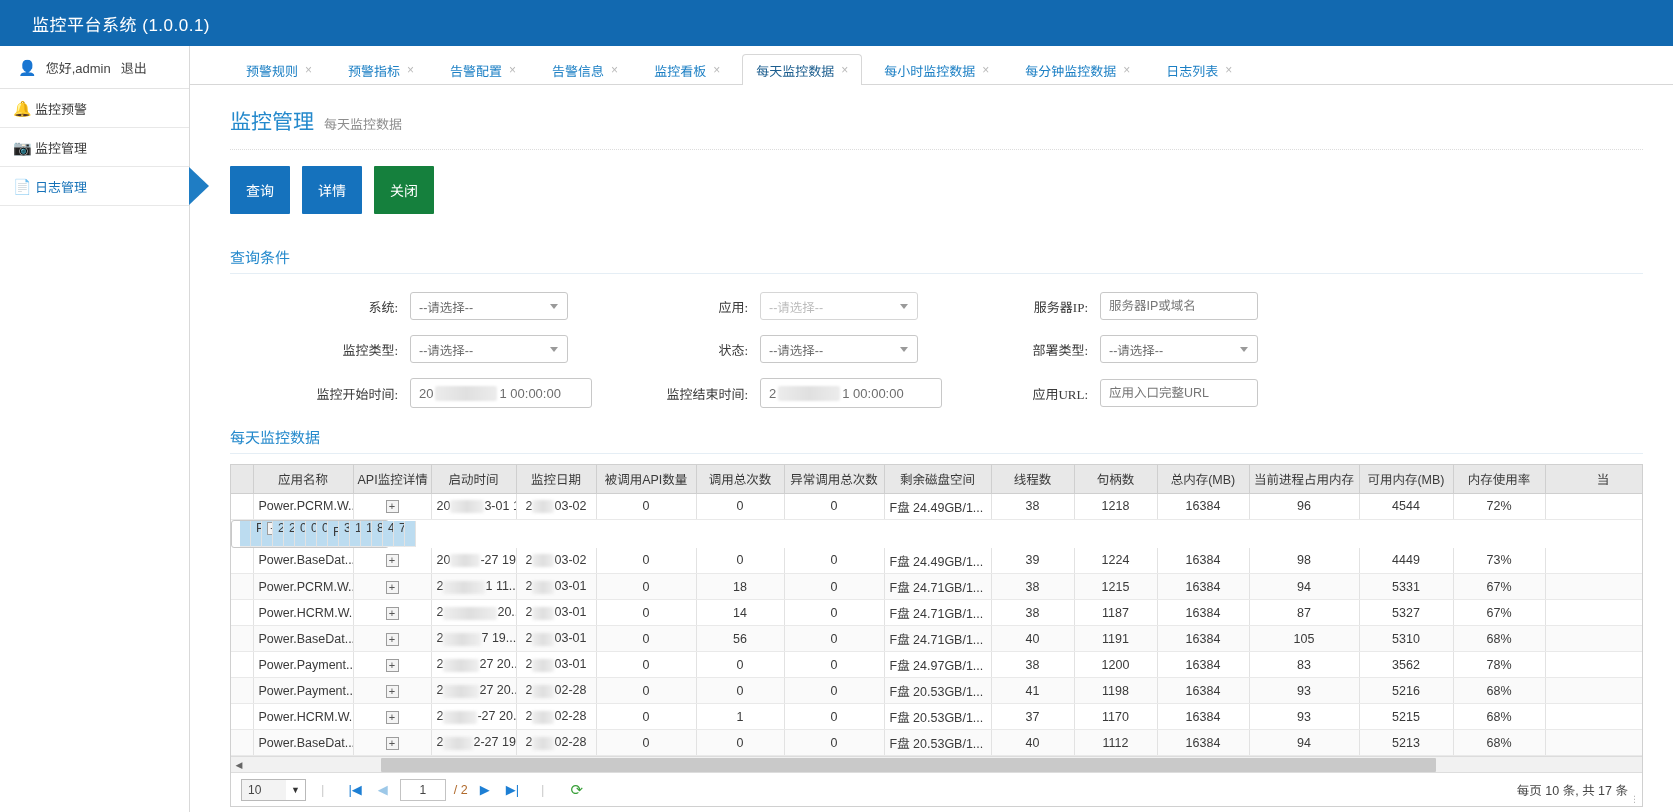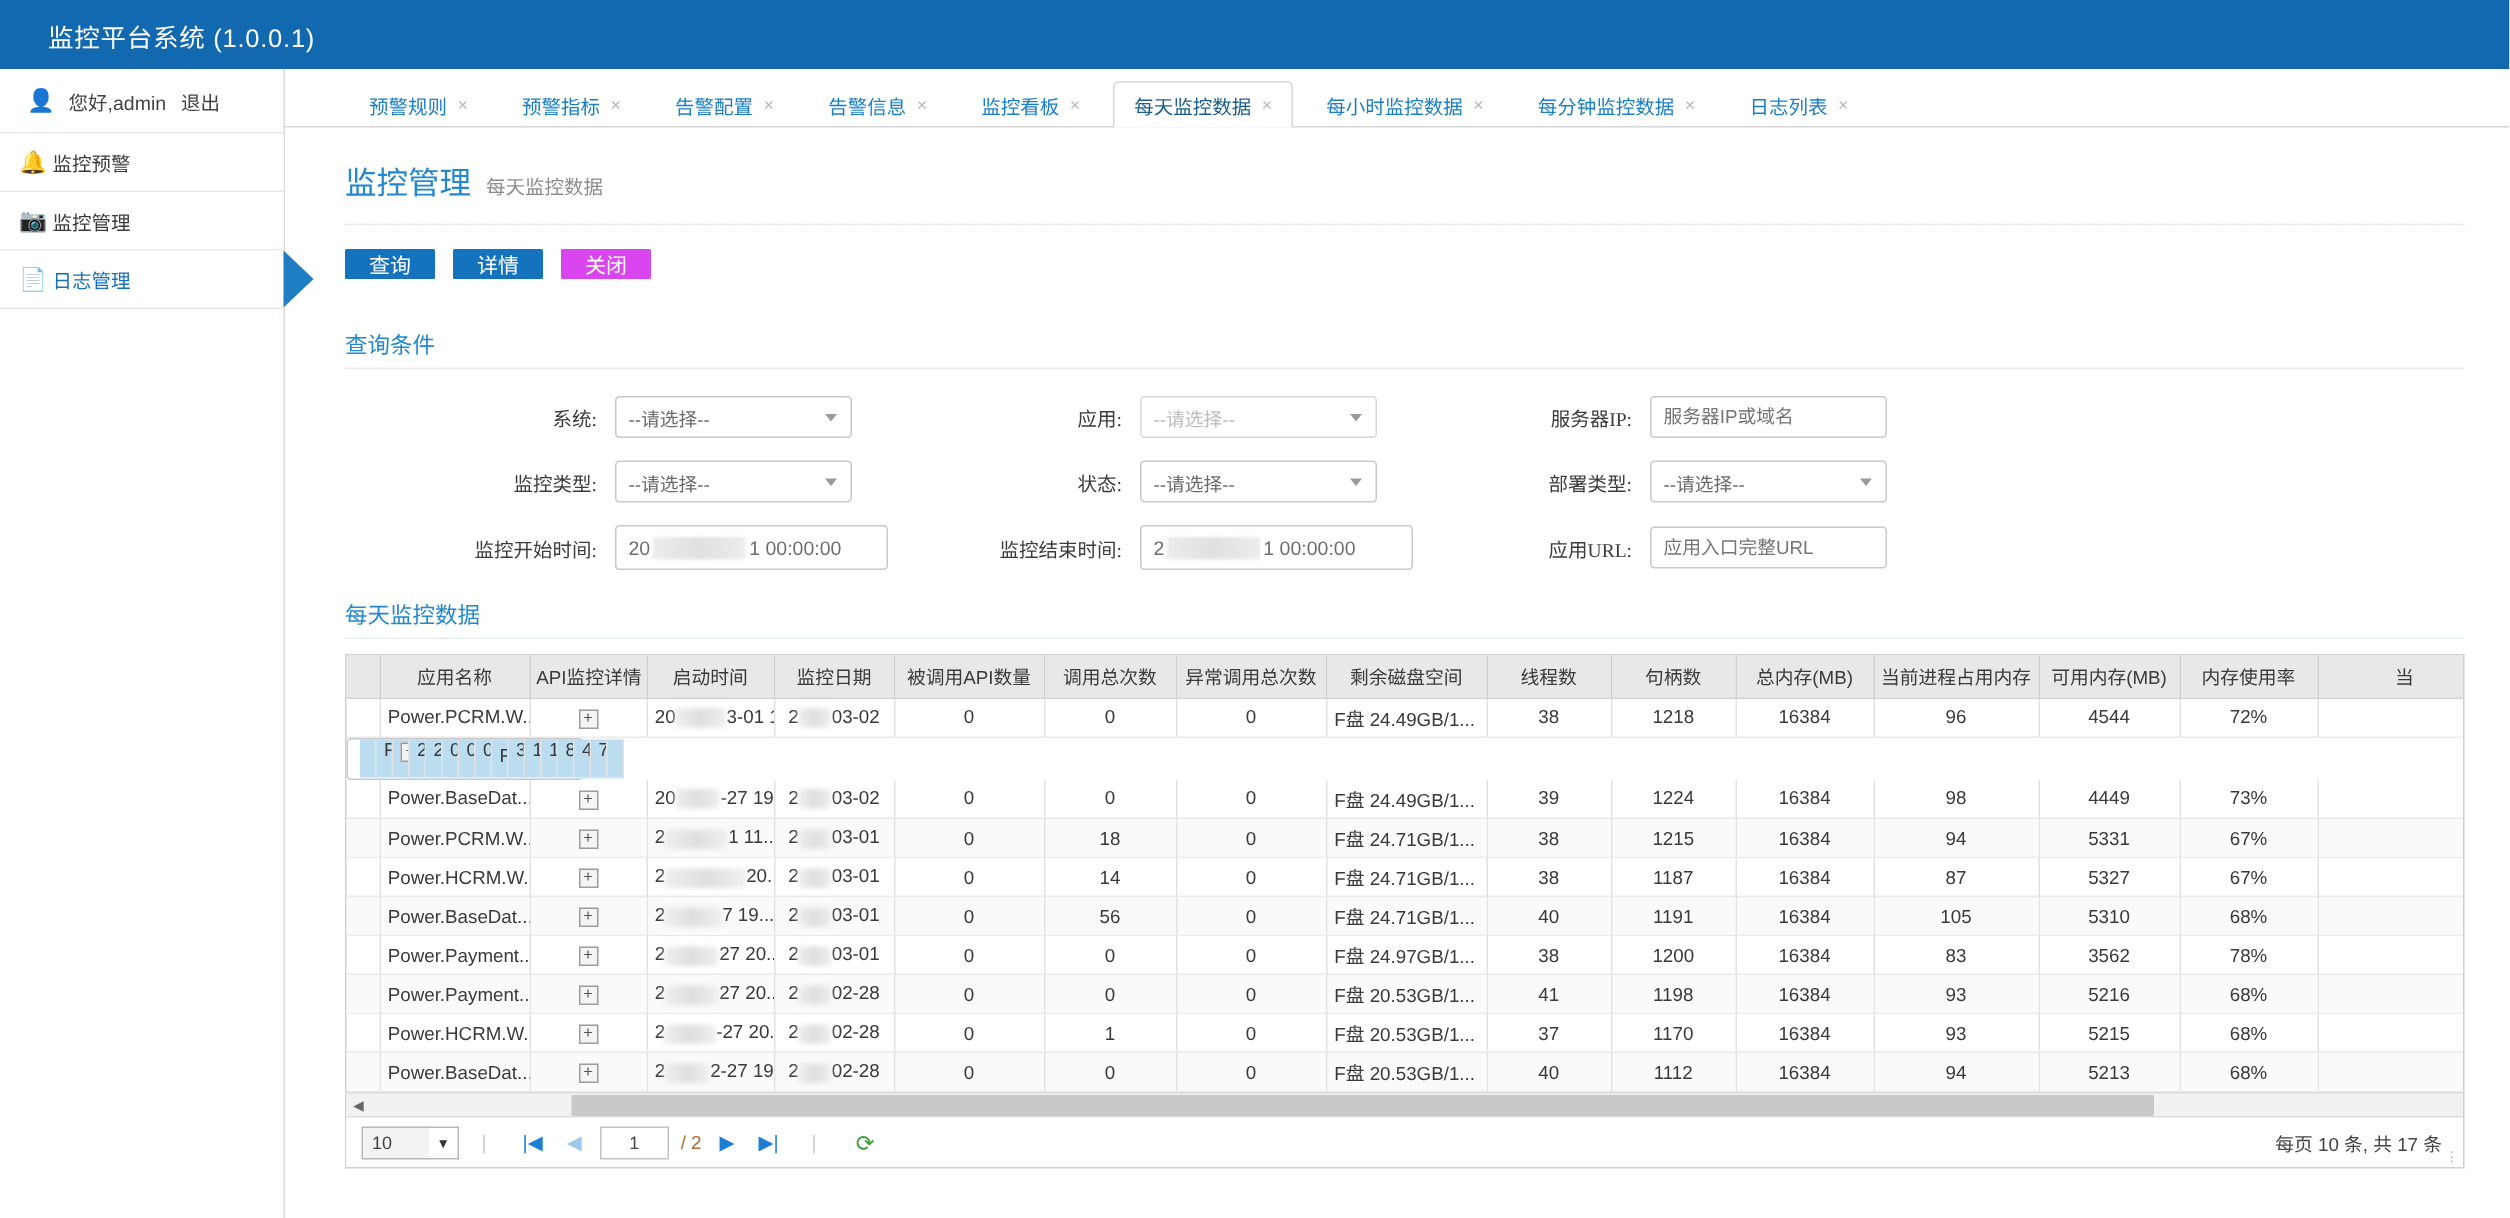--- a/index.html
+++ b/index.html
@@ -148,31 +148,31 @@
   }
   .head-divider {
     margin: 14px 30px 0 40px;
     border-top: 1px dotted #dcdcdc;
   }
 
   
   .btn-row { padding: 16px 0 0 40px; display: flex; gap: 12px; }
   .btn {
     min-width: 56px;
-    height: 20px;
+    height: 48px;
     padding: 0 16px;
     background: #1572bd;
     color: #fff;
     border: none;
     font-size: 14px;
     font-family: inherit;
     cursor: pointer;
     border-radius: 1px;
   }
-  .btn.grey { background: #d946ef; }
+  .btn.grey { background: #15803d; }
 
   
   .section {
     margin: 32px 30px 0 40px;
   }
   .section-title {
     color: #2489cc;
     font-size: 15px;
     padding-bottom: 6px;
   }

